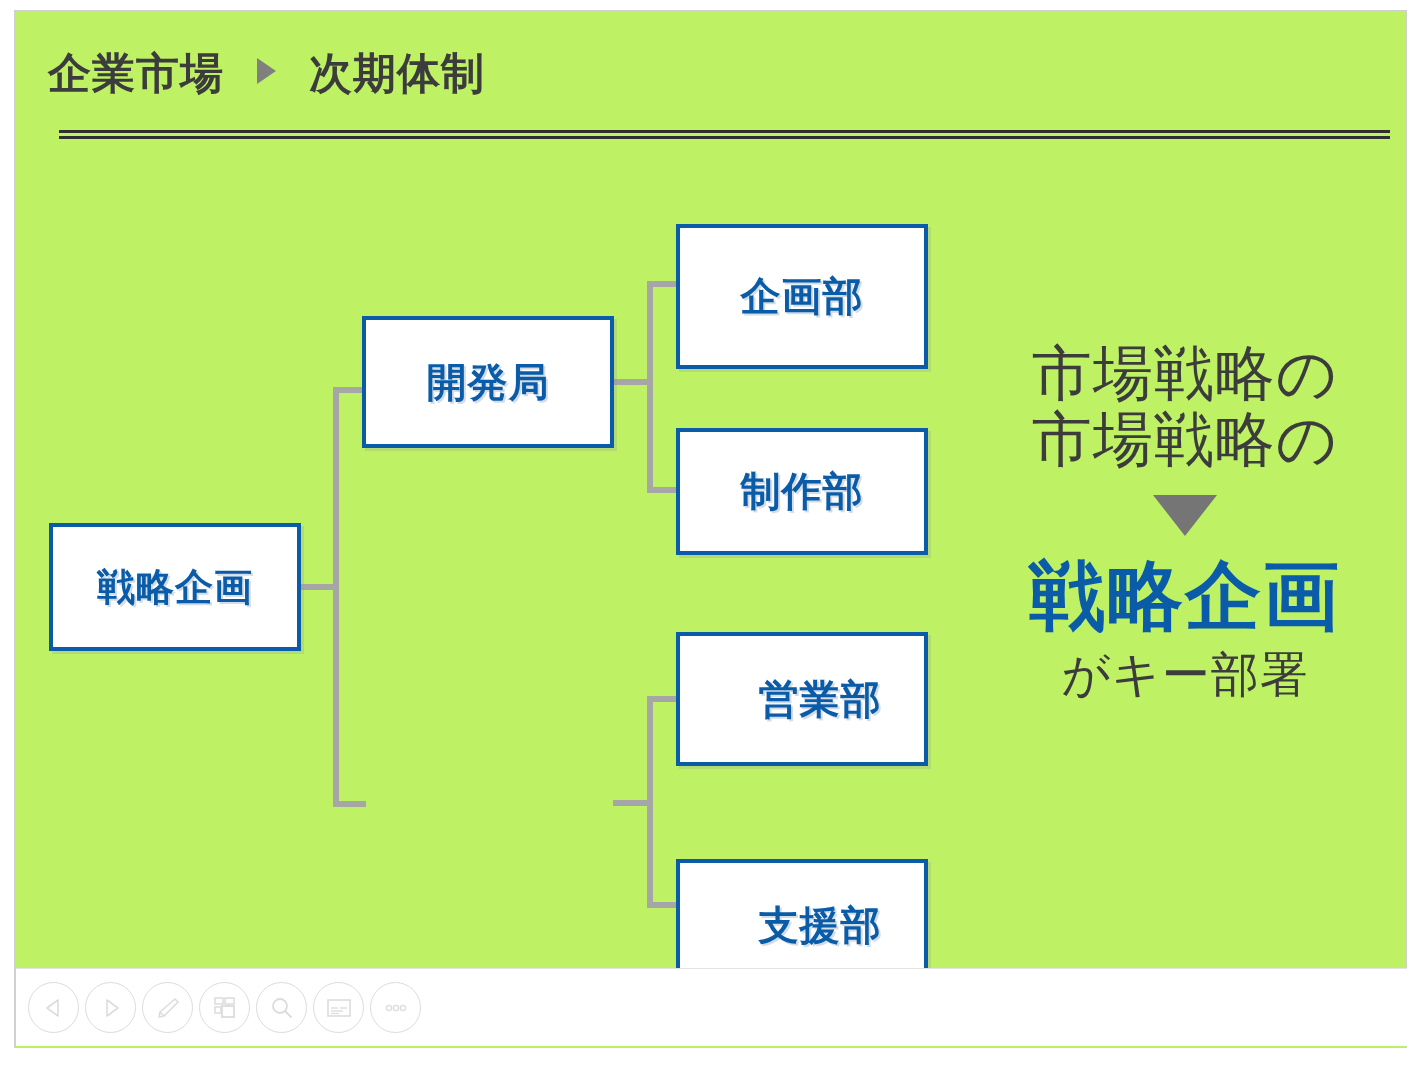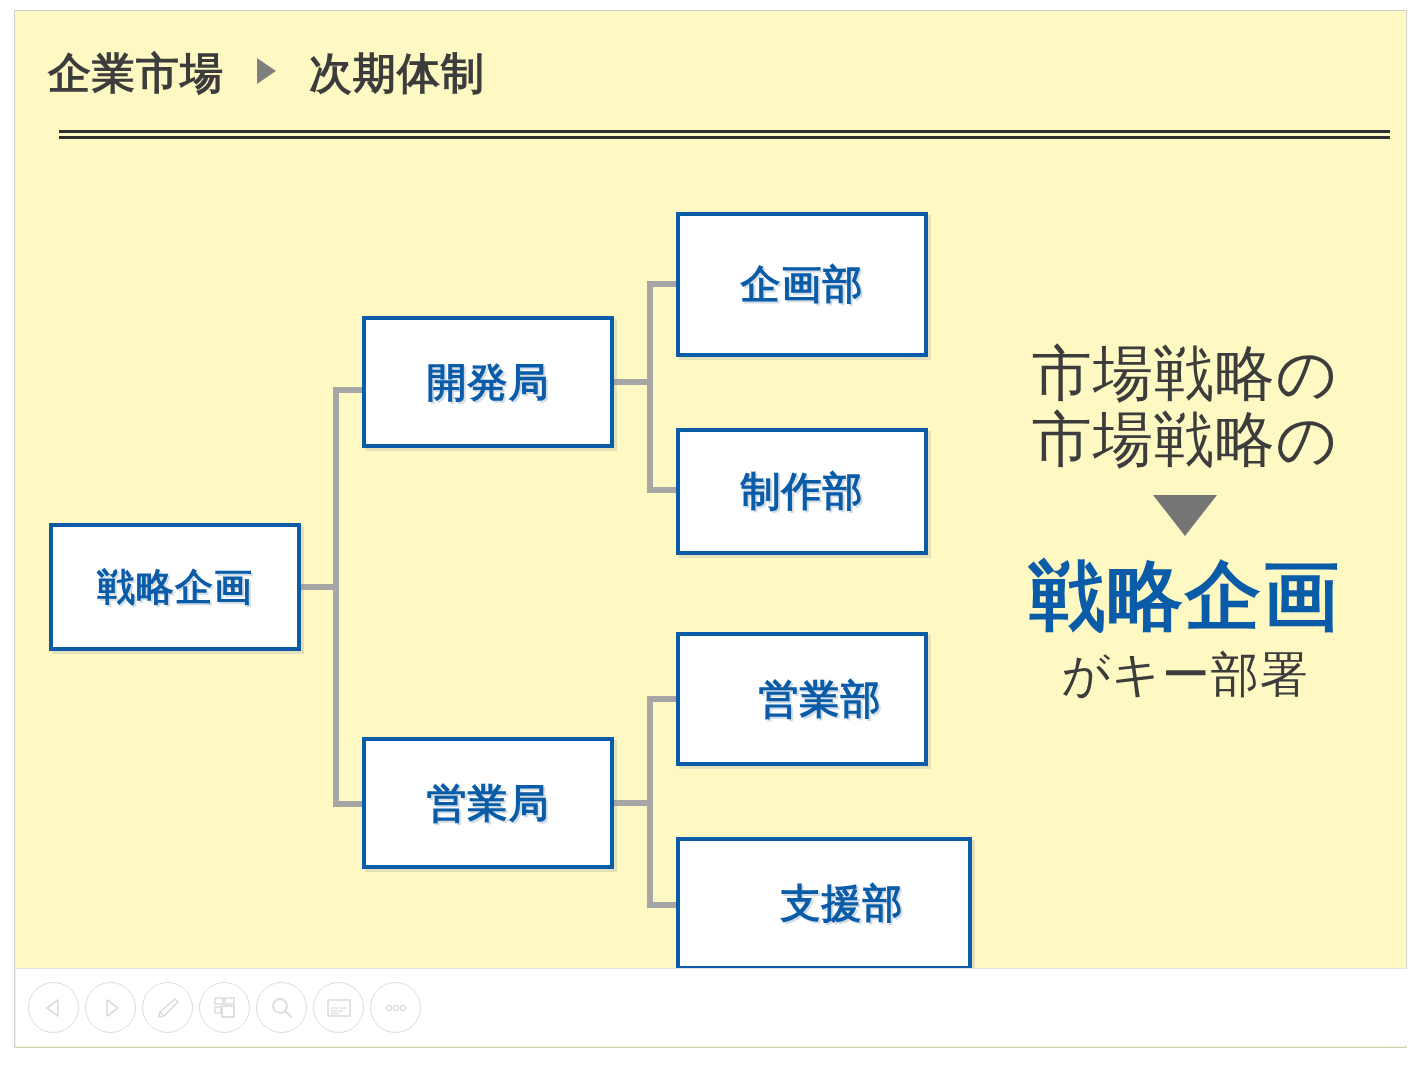--- a/index.html
+++ b/index.html
@@ -14,21 +14,21 @@
     overflow: hidden;
   }
 
   #slide {
     position: absolute;
     left: 14px;
     top: 10px;
     width: 1393px;
     height: 1038px;
     border: 1px solid #cfcfcf;
-    background: #fef9c3;
+    background: #bef264;
     box-sizing: border-box;
   }
 
   
   #header {
     position: absolute;
     left: 33px;
     top: 28px;
     width: 1330px;
     height: 105px;
@@ -95,24 +95,24 @@
     text-shadow: 2px 2px 0 rgba(160,180,200,0.45);
   }
 
   #node-root  { left: 34px;  top: 512px; width: 252px; height: 128px; }
   #node-root .node-label { font-size: 38px; }
 
   #node-dev   { left: 347px; top: 305px; width: 252px; height: 132px; }
   #node-sales { left: 347px; top: 726px; width: 252px; height: 132px; }
   #node-dev .node-label, #node-sales .node-label { font-size: 40px; }
 
-  #node-plan    { left: 661px; top: 201px; width: 252px; height: 145px; }
+  #node-plan    { left: 661px; top: 213px; width: 252px; height: 145px; }
   #node-prod    { left: 661px; top: 417px; width: 252px; height: 127px; }
   #node-salesd  { left: 661px; top: 621px; width: 252px; height: 134px; padding-left: 36px; }
-  #node-support { left: 661px; top: 826px; width: 296px; height: 133px; padding-left: 36px; }
+  #node-support { left: 661px; top: 848px; width: 252px; height: 133px; padding-left: 36px; }
   #node-plan .node-label, #node-prod .node-label,
   #node-salesd .node-label, #node-support .node-label { font-size: 40px; }
 
   
   .conn {
     position: absolute;
     background: #a6a6a6;
   }
   .conn-h { height: 6px; }
   .conn-v { width: 6px; }
@@ -242,23 +242,20 @@
     </div>
 
     <div class="node" id="node-plan">
       <span class="node-label">企画部</span>
     </div>
 
     <div class="node" id="node-prod">
       <span class="node-label">制作部</span>
     </div>
 
-    <div class="node" id="node-sales">
-      <span class="node-label">営業局</span>
-    </div>
 
     <div class="node" id="node-salesd">
       <span class="node-label">営業部</span>
     </div>
 
     <div class="node" id="node-support">
       <span class="node-label">支援部</span>
     </div>
   </div>
 

